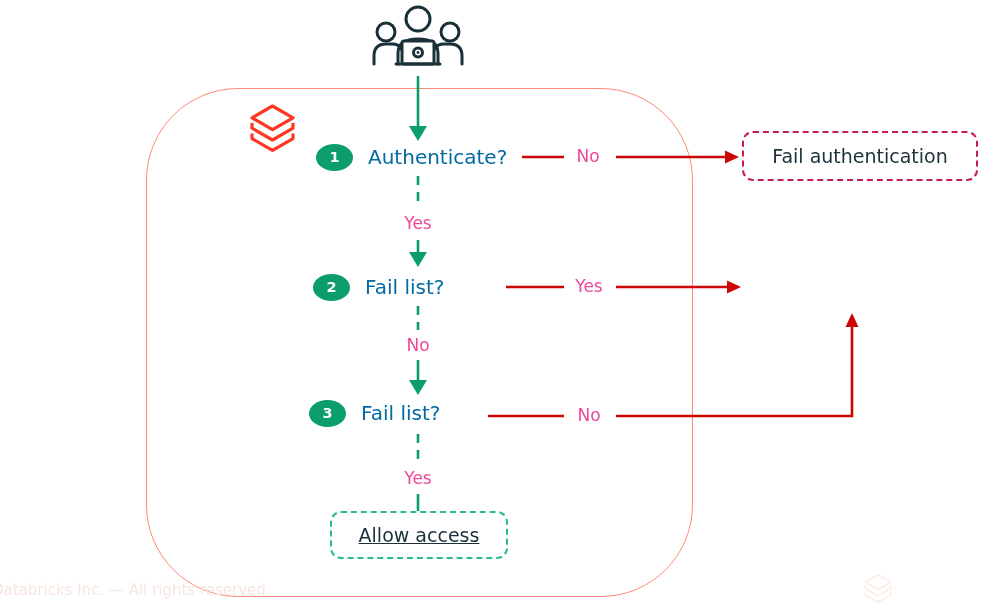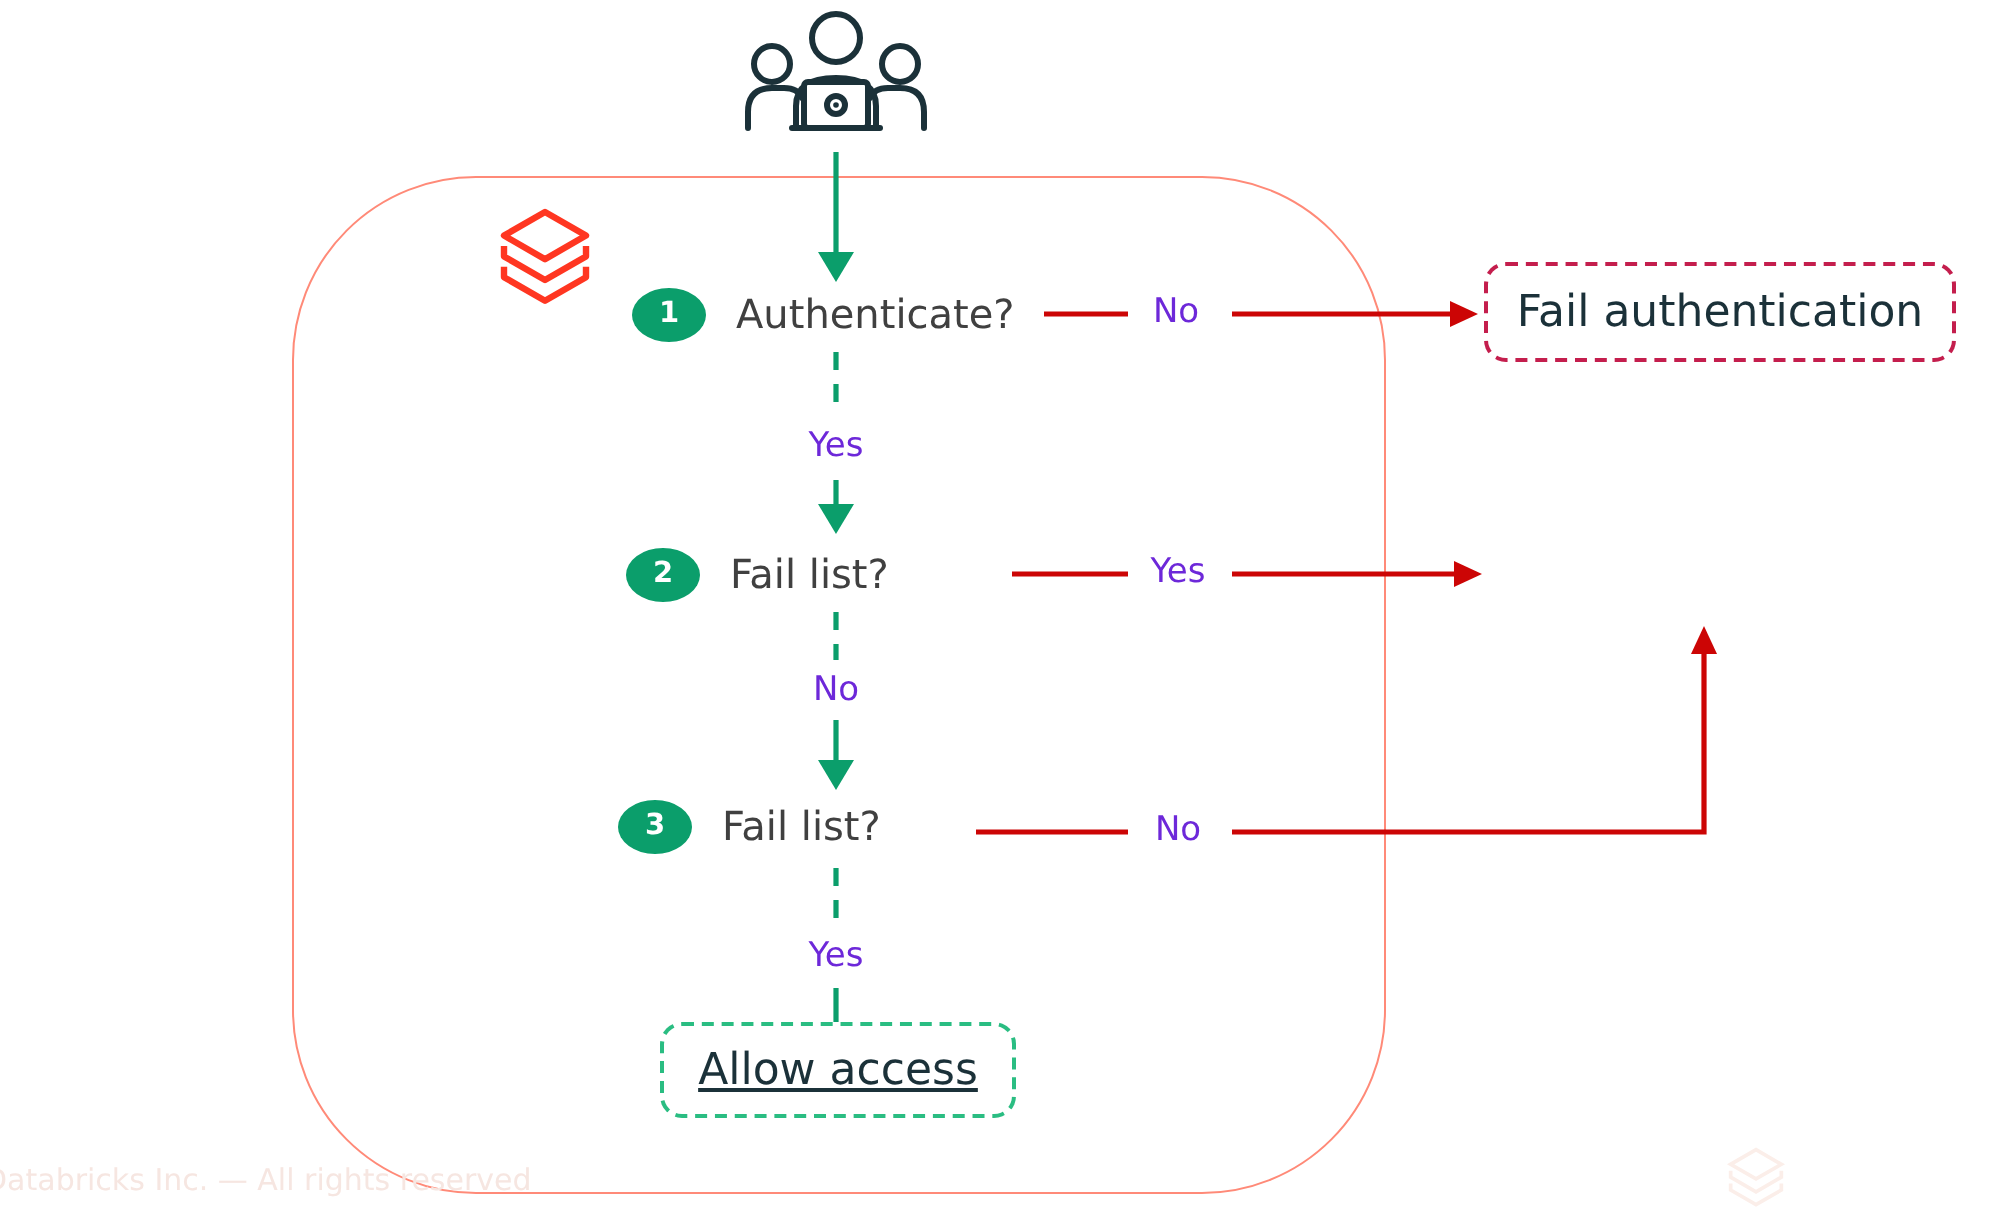--- a/index.html
+++ b/index.html
@@ -13,31 +13,31 @@
     background:transparent;box-sizing:border-box;
   }
   svg.connectors{left:0;top:0;width:1000px;height:609px;pointer-events:none;}
 
   .step{display:flex;align-items:center;gap:15px;height:30px;}
   .step-badge{
     width:37px;height:27px;border-radius:50%;background:#0b9e6b;
     color:#ffffff;font-size:14.5px;font-weight:bold;
     display:flex;align-items:center;justify-content:center;flex:0 0 auto;
   }
-  .step-label{font-size:20px;color:#404040;white-space:nowrap;}
+  .step-label{font-size:20px;color:#0369a1;white-space:nowrap;}
 
   .edge-label{
     width:60px;margin-left:-30px;text-align:center;
-    font-size:17px;color:#6d28d9;line-height:20px;
+    font-size:17px;color:#ec4899;line-height:20px;
   }
 
   .outcome{
     display:flex;align-items:center;justify-content:center;
     border-radius:11px;box-sizing:border-box;
-    font-size:22px;color:#1b3139;white-space:nowrap;background:#ffffff;
+    font-size:19px;color:#1b3139;white-space:nowrap;background:#ffffff;
   }
   .outcome.fail{border:2px dashed #c41e4d;}
   .outcome.allow{border:2px dashed #2abd82;}
 
   .footer-note{
     left:-8px;top:581px;font-size:15px;color:#f6e6e1;white-space:nowrap;
   }
 </style>
 </head>
 <body>

